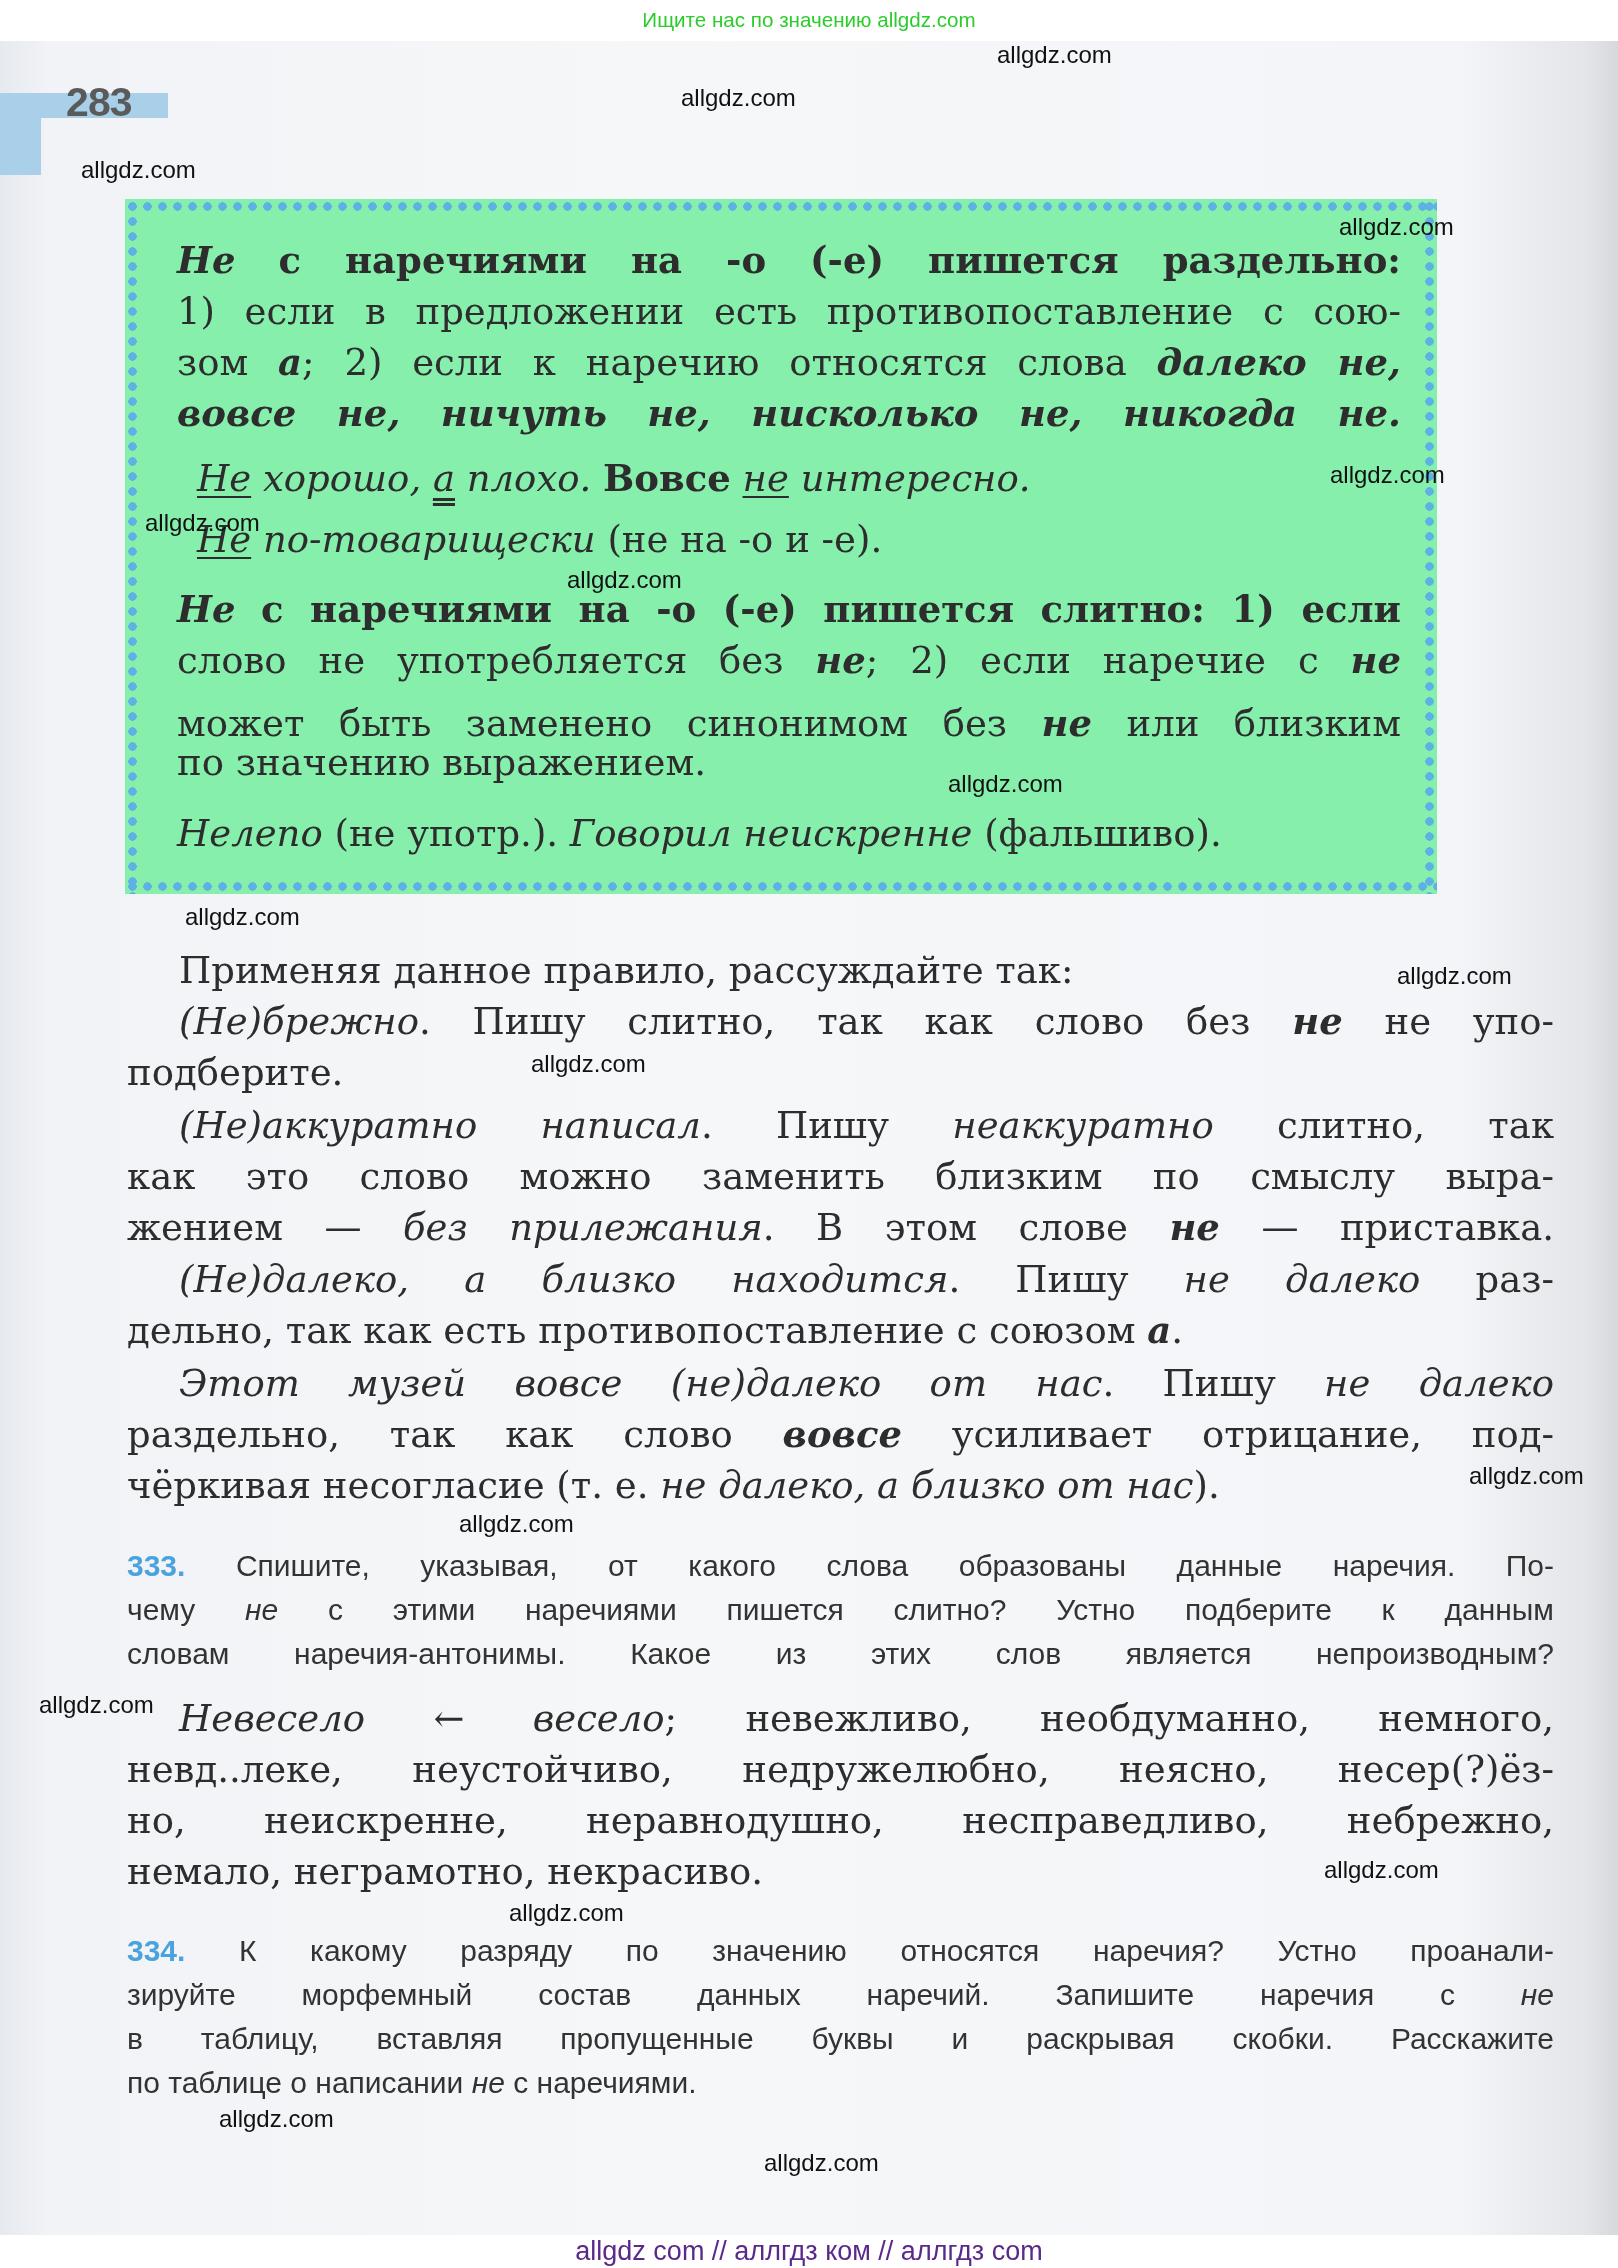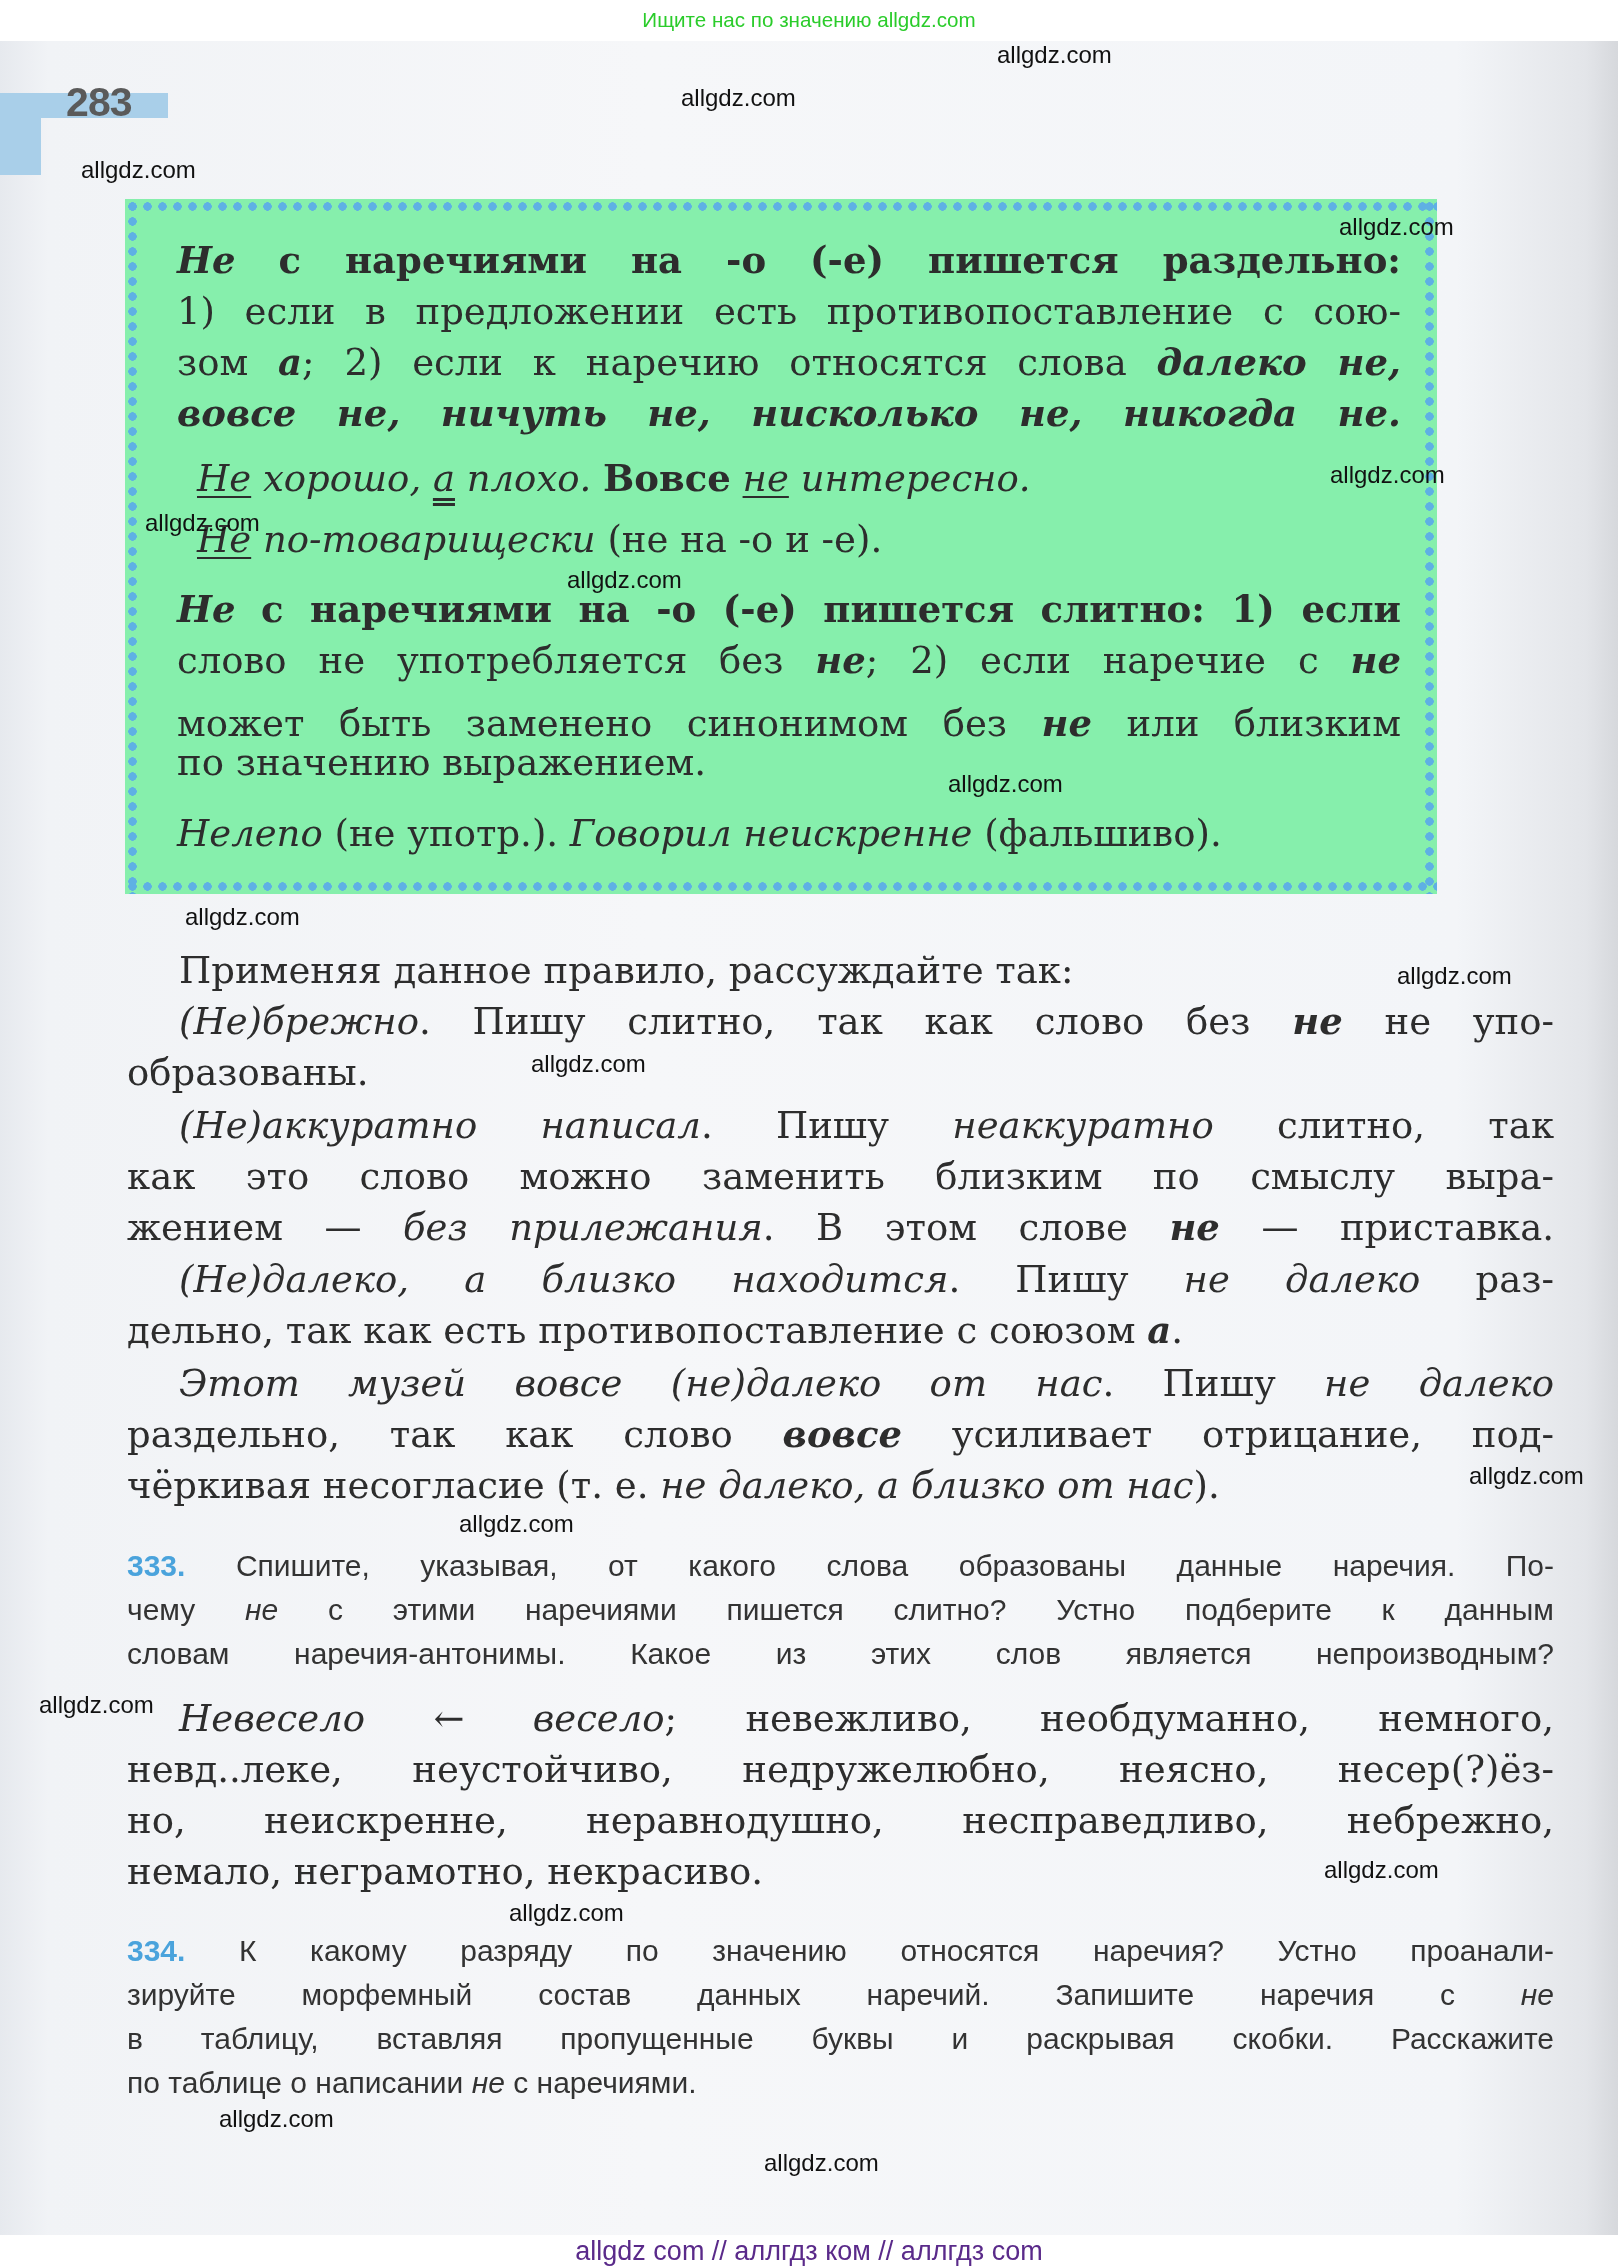--- a/index.html
+++ b/index.html
@@ -103,21 +103,21 @@
   <div class="rule-text" style="top:436px;"><span>слово не употребляется без</span> <span class="bi">не</span><span>; 2) если наречие с</span> <span class="bi">не</span></div>
   <div class="rule-text" style="top:487px;margin-top:12px;"><span>может быть заменено синонимом без</span> <span class="bi">не</span> <span>или близким</span></div>
   <div class="rule-text last" style="top:538px;">по значению выражением.</div>
 
   <div class="ex-line" style="top:609px; left:52px;"><span class="i">Нелепо</span> <span>(не употр.).</span> <span class="i">Говорил неискренне</span> <span>(фальшиво).</span></div>
 </div>
 
 <div class="body-line indent left" style="top:945px;">Применяя данное правило, рассуждайте так:</div>
 
 <div class="body-line indent" style="top:996px;"><span class="i">(Не)брежно</span><span>. Пишу слитно, так как слово без</span> <span class="bi">не</span> <span>не упо-</span></div>
-<div class="body-line left" style="top:1047px;">образованы.</div>
+<div class="body-line left" style="top:1047px;">подберите.</div>
 
 <div class="body-line indent" style="top:1100px;"><span class="i">(Не)аккуратно написал</span><span>. Пишу</span> <span class="i">неаккуратно</span> <span>слитно, так</span></div>
 <div class="body-line" style="top:1151px;">как это слово можно заменить близким по смыслу выра-</div>
 <div class="body-line" style="top:1202px;"><span>жением —</span> <span class="i">без прилежания</span><span>. В этом слове</span> <span class="bi">не</span> <span>— приставка.</span></div>
 
 <div class="body-line indent" style="top:1254px;"><span class="i">(Не)далеко, а близко находится</span><span>. Пишу</span> <span class="i">не далеко</span> <span>раз-</span></div>
 <div class="body-line left" style="top:1305px;"><span>дельно, так как есть противопоставление с союзом</span> <span class="bi">а</span><span>.</span></div>
 
 <div class="body-line indent" style="top:1358px;"><span class="i">Этот музей вовсе (не)далеко от нас</span><span>. Пишу</span> <span class="i">не далеко</span></div>
 <div class="body-line" style="top:1409px;"><span>раздельно, так как слово</span> <span class="bi">вовсе</span> <span>усиливает отрицание, под-</span></div>

